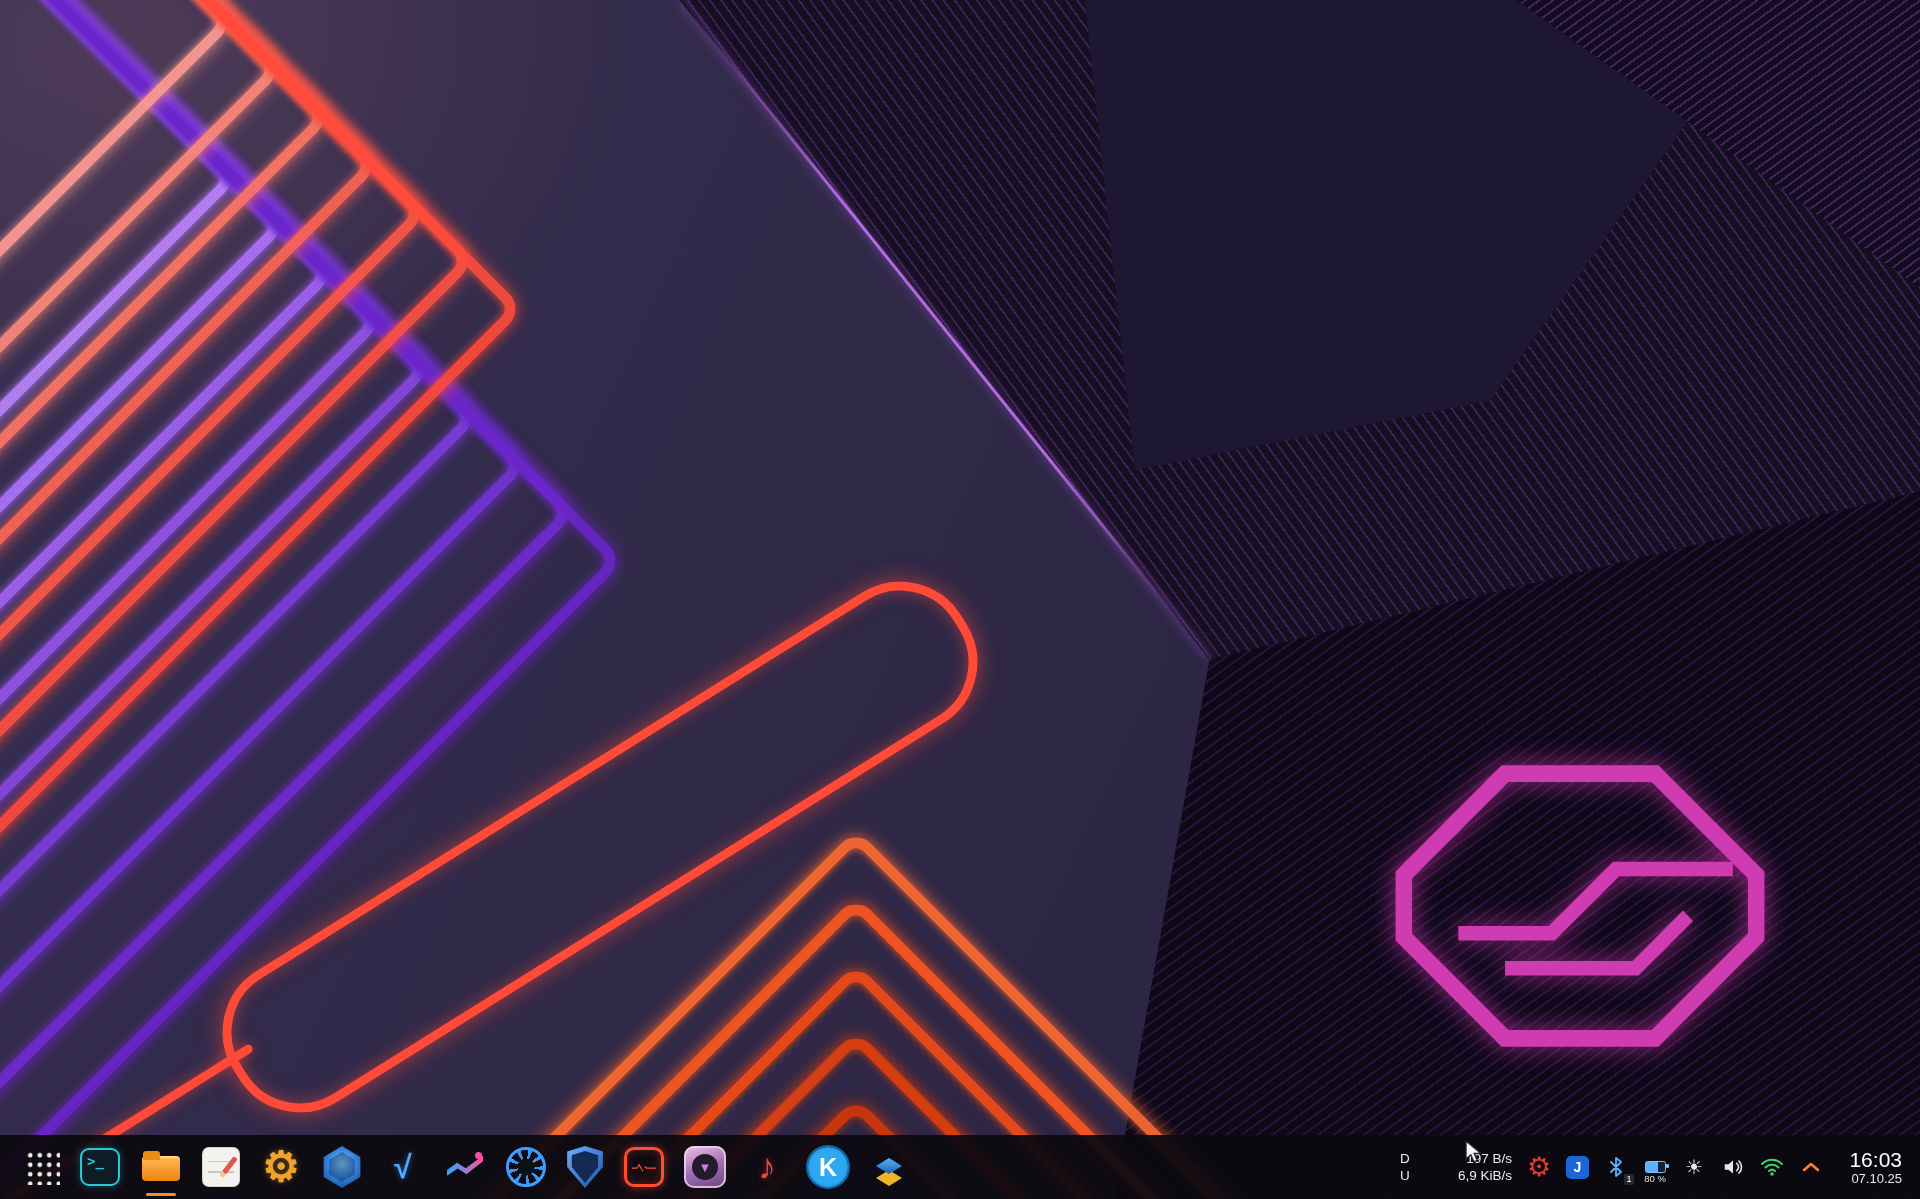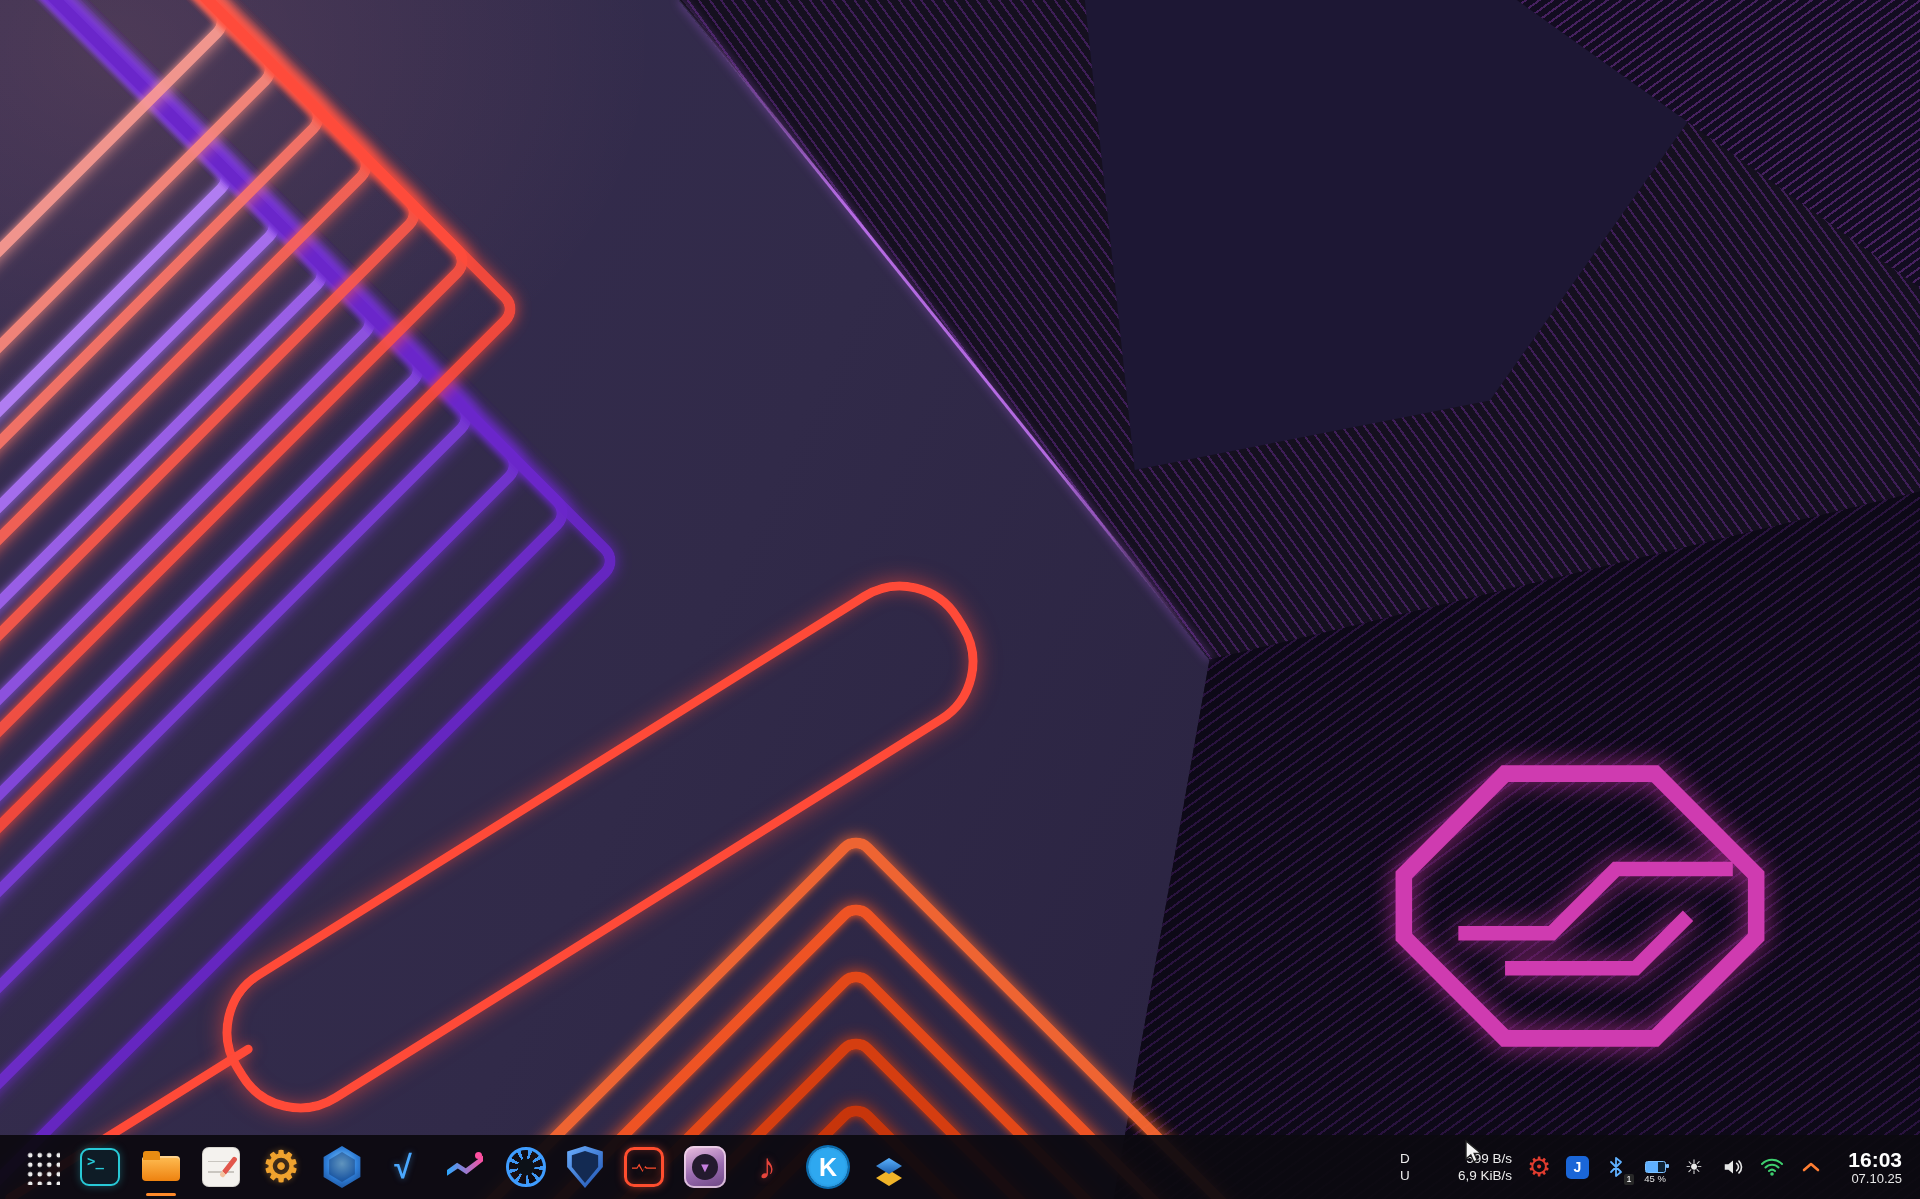--- a/index.html
+++ b/index.html
@@ -115,21 +115,21 @@
   .tray-jd{background:#1a66d8;border-radius:5px;width:23px;height:23px;}
   .tray-jd .jd-glyph{color:#fff;font-weight:700;font-size:14px;}
   .bt-badge{position:absolute;bottom:-5px;right:-6px;background:rgba(42,42,42,.95);color:#fff;
     font-size:9px;padding:0 2.5px;border-radius:2px;line-height:11px;}
   .bat-body{width:19px;height:10px;border:1.6px solid #7cc0ff;border-radius:2.5px;position:relative;
     background:linear-gradient(90deg,#5fb0ff 0 65%, #0d2235 65%);}
   .bat-body::after{content:"";position:absolute;right:-4px;top:2px;width:2.5px;height:4px;background:#7cc0ff;border-radius:1px;}
   .bat-label{position:absolute;top:19px;left:50%;transform:translateX(-50%);font-size:9.5px;color:#e0e0e0;white-space:nowrap;}
   .tray-brightness::before{content:"☀";color:#e8e8e8;font-size:20px;line-height:1;}
   .clock{display:flex;flex-direction:column;align-items:flex-end;gap:1px;cursor:pointer;min-width:64px;}
-  .clock .time{font-size:21px;font-weight:700;color:#fff;line-height:1.05;}
+  .clock .time{font-size:21px;font-weight:400;color:#fff;line-height:1.05;}
   .clock .date{font-size:13px;color:#e8e8e8;line-height:1.05;}
   
   .cursor{position:absolute;z-index:50;left:1464px;top:1140px;}
 </style>
 </head>
 <body>
 
 <div class="bg-base"></div>
 <div class="bg-glow"></div>
 
@@ -208,21 +208,21 @@
       <div class="app-icon icon-kde-app">
         <span class="glyph">K</span>
       </div>
       <div class="app-icon icon-layers-app"></div>
     </div>
 
   <div class="tray">
     <div class="net">
       <div class="net-row">
         <span>D</span>
-        <span>599 B/s</span>
+        <span>197 B/s</span>
       </div>
       <div class="net-row">
         <span>U</span>
         <span>6,9 KiB/s</span>
       </div>
     </div>
 
     <div class="tray-icon tray-update"></div>
 
     <div class="tray-icon tray-jd">
@@ -231,21 +231,21 @@
 
     <div class="tray-icon">
       <svg width="16" height="22" viewBox="0 0 16 22">
         <path d="M3 6l10 10-5 4V2l5 4L3 16" stroke="#5fb0ff" stroke-width="1.8" fill="none" stroke-linecap="round" stroke-linejoin="round"></path>
       </svg>
       <span class="bt-badge">1</span>
     </div>
 
     <div class="tray-icon">
       <div class="bat-body"></div>
-      <span class="bat-label">45 %</span>
+      <span class="bat-label">80 %</span>
     </div>
 
     <div class="tray-icon tray-brightness"></div>
 
     <div class="tray-icon">
       <svg width="22" height="22" viewBox="0 0 24 24">
         <path d="M3 9v6h4l5 4V5L7 9H3z" fill="#e6e6e6"></path>
         <path d="M16 8a5 5 0 0 1 0 8M18.5 5.5a9 9 0 0 1 0 13" stroke="#e6e6e6" stroke-width="1.8" fill="none" stroke-linecap="round"></path>
       </svg>
     </div>

